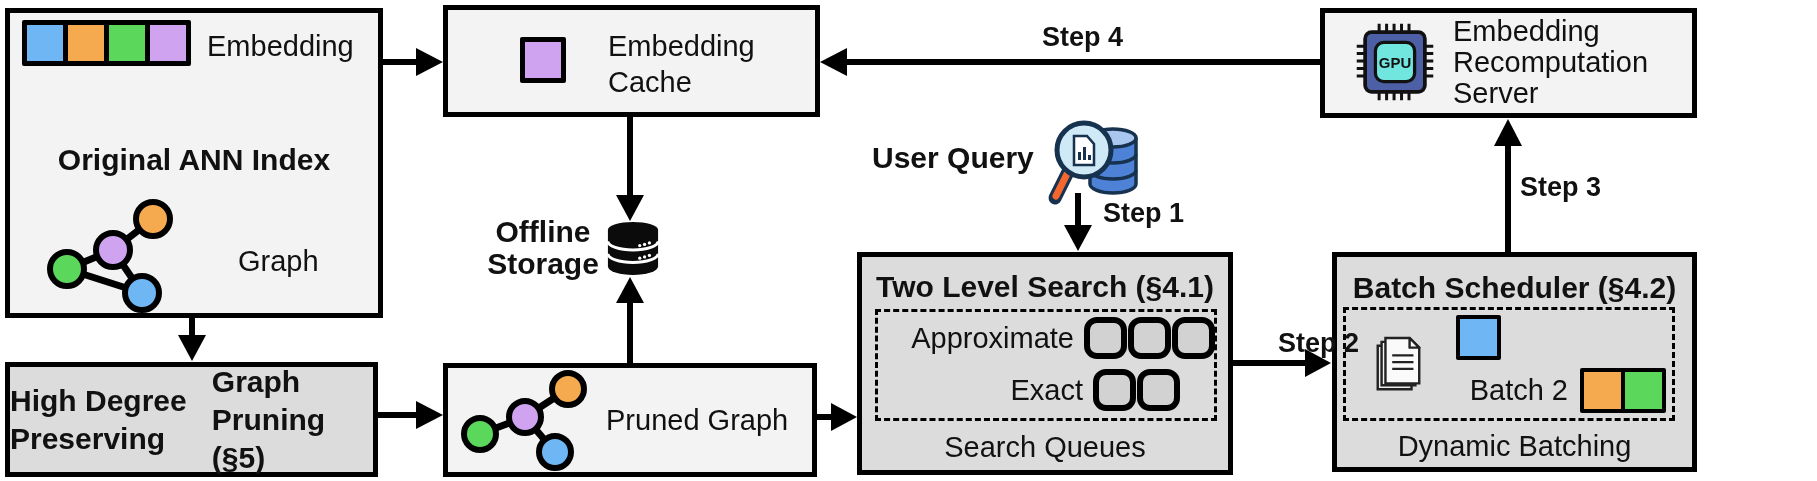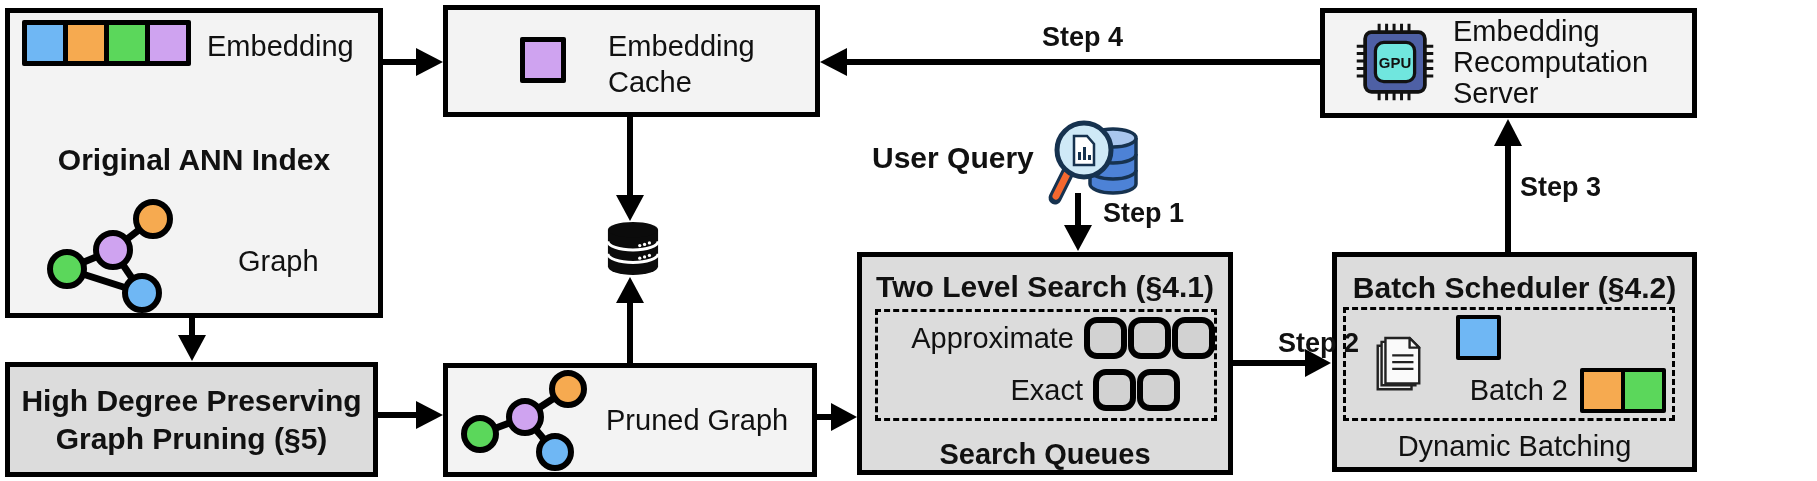--- a/index.html
+++ b/index.html
@@ -53,35 +53,39 @@
         <line x1="27" y1="74" x2="102" y2="98"></line>
       </g>
       <circle cx="113" cy="24" r="17" fill="#F6AA50" stroke="#000" stroke-width="6"></circle>
       <circle cx="73" cy="55" r="17" fill="#CFA3F0" stroke="#000" stroke-width="6"></circle>
       <circle cx="27" cy="74" r="17" fill="#5BD75B" stroke="#000" stroke-width="6"></circle>
       <circle cx="102" cy="98" r="17" fill="#6FB7F4" stroke="#000" stroke-width="6"></circle>
     </svg>
     <div class="txt f29" style="left:228px;top:232px;">Graph</div>
   </div>
 
-  <div class="box dark" style="left:5px;top:362px;width:373px;height:115px;display:flex;flex-direction:column;align-items:center;justify-content:center;">
+  <div class="box dark" style="left:5px;top:362px;width:373px;height:115px;display:flex;flex-direction:row;align-items:center;justify-content:center;">
     <span class="f30 b" style="line-height:38px;">High Degree Preserving</span>
     <span class="f30 b" style="line-height:38px;">Graph Pruning (§5)</span>
   </div>
 
   <div class="box light" style="left:443px;top:5px;width:377px;height:112px;">
     <div class="frame" style="left:72px;top:27px;">
       <div class="cell purple"></div>
     </div>
     <div class="abs" style="left:160px;top:18px;font-size:29px;line-height:36px;">
       <div>Embedding</div>
       <div>Cache</div>
     </div>
   </div>
 
+  <div class="abs b" style="left:468px;top:216px;width:150px;text-align:center;font-size:30px;line-height:32px;">
+    <div>Offline</div>
+    <div>Storage</div>
+  </div>
   <svg class="abs" style="left:604px;top:221px;" width="58" height="54" viewBox="0 0 60 56">
     <path d="M4 9 v38 a26 9 0 0 0 52 0 V9" fill="#0b0b0b"></path>
     <ellipse cx="30" cy="9" rx="26" ry="8" fill="#0b0b0b"></ellipse>
     <path d="M4 21 a26 9 0 0 0 52 0" fill="none" stroke="#fff" stroke-width="3"></path>
     <path d="M4 34 a26 9 0 0 0 52 0" fill="none" stroke="#fff" stroke-width="3"></path>
     <g fill="#fff">
       <circle cx="37" cy="25.5" r="1.7"></circle>
         <circle cx="42" cy="24.3" r="1.7"></circle>
         <circle cx="47" cy="22.7" r="1.7"></circle>
       <circle cx="37" cy="38.5" r="1.7"></circle>
@@ -132,21 +136,21 @@
         </span>
       </div>
       <div class="queue-row" style="left:13px;top:57px;">
         <span class="queue-label">Exact</span>
         <span class="slots">
           <span class="slot"></span>
           <span class="slot"></span>
         </span>
       </div>
     </div>
-    <div class="txt f29 center" style="top:181px;font-weight:bold;">Search Queues</div>
+    <div class="txt f29 center" style="top:174px;">Search Queues</div>
   </div>
 
   <div class="box dark" style="left:1332px;top:252px;width:365px;height:220px;">
     <div class="txt f30 b center" style="top:14px;">Batch Scheduler (§4.2)</div>
     <div class="dashed" style="left:6px;top:50px;width:332px;height:114px;">
       <svg class="abs" style="left:24px;top:24px;" width="56" height="64" viewBox="0 0 58 66">
         <path d="M8 12 h26 l9 9 v36 h-35 z" fill="#ececec" stroke="#222" stroke-width="2.5"></path>
         <path d="M12 8 h26 l9 9 v36 h-35 z" fill="#f3f3f3" stroke="#222" stroke-width="2.5"></path>
         <path d="M16 4 h25 l10 10 v37 h-35 z" fill="#fafafa" stroke="#222" stroke-width="2.5"></path>
         <path d="M41 4 v10 h10 z" fill="#fafafa" stroke="#222" stroke-width="2.5" stroke-linejoin="round"></path>

